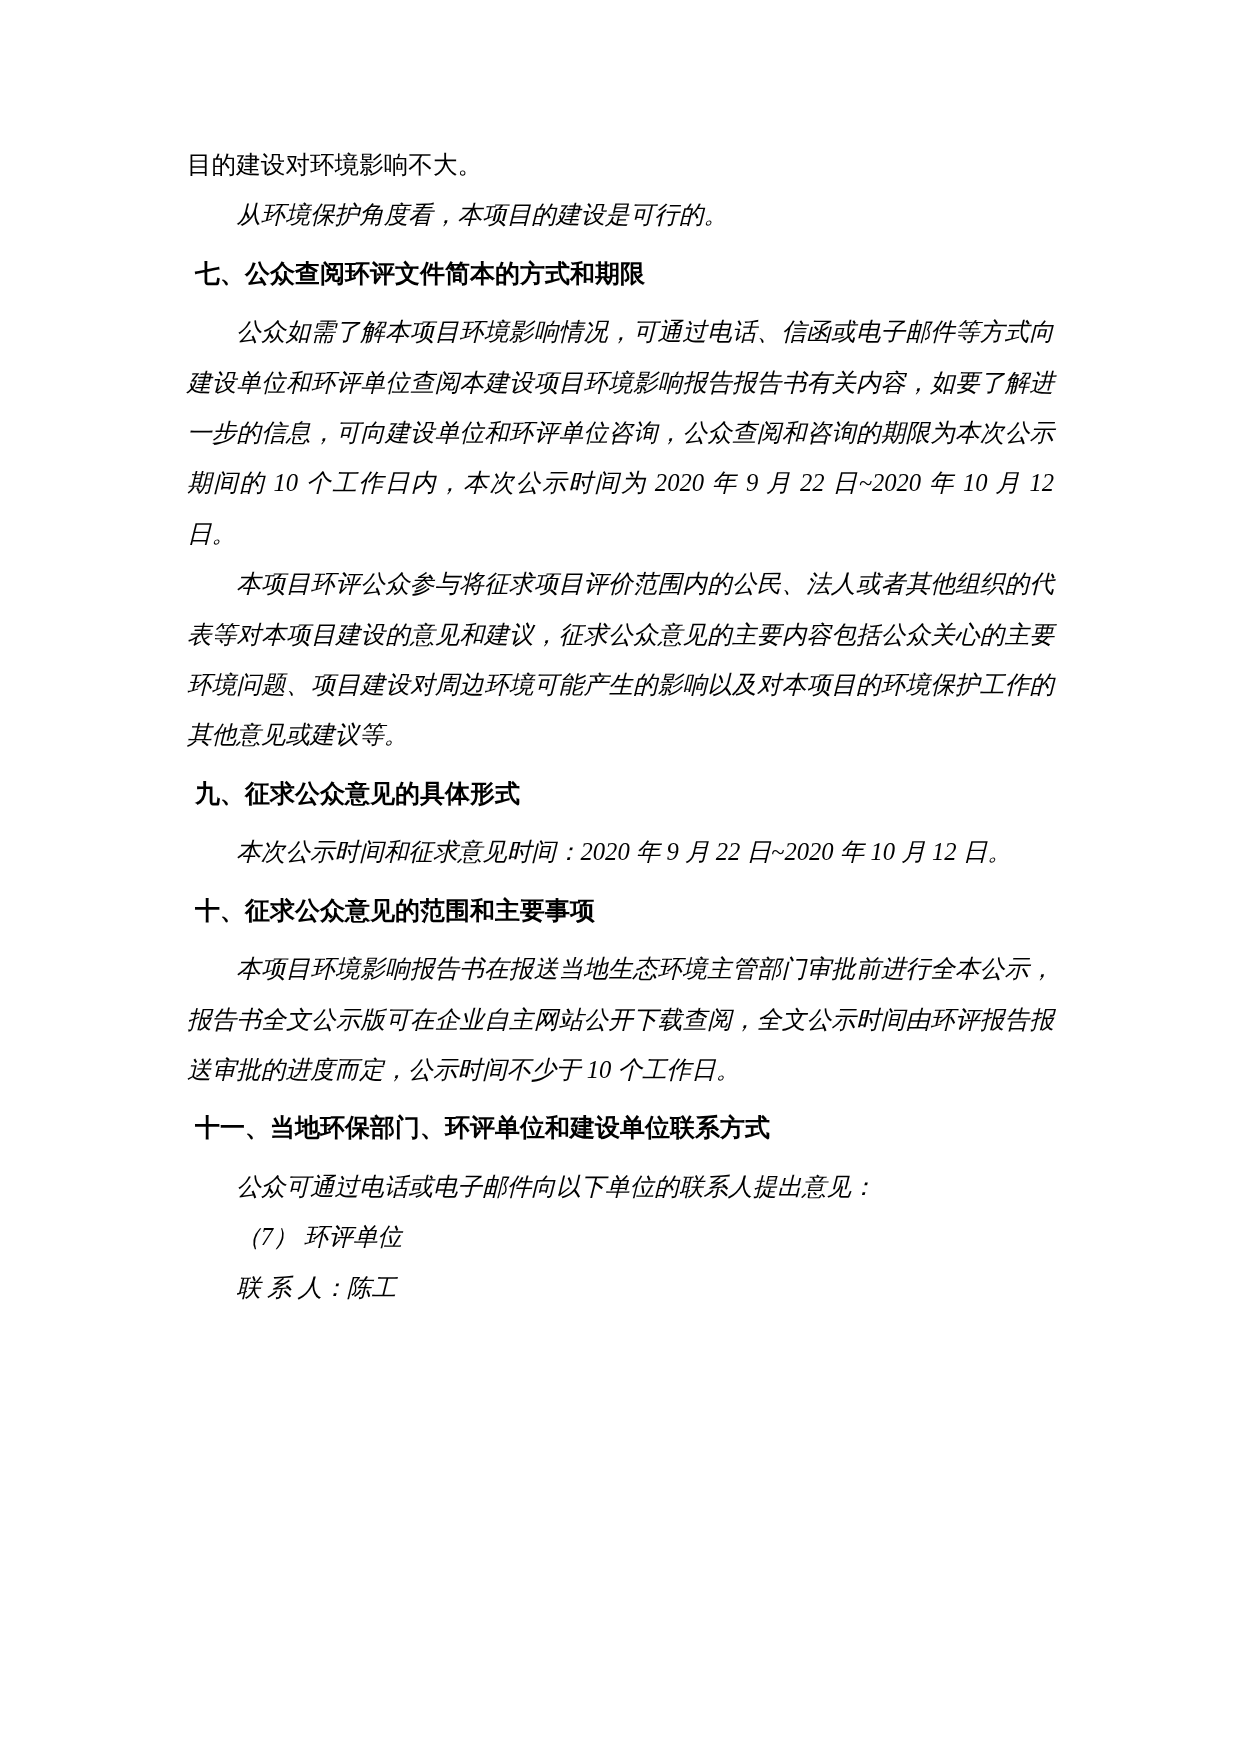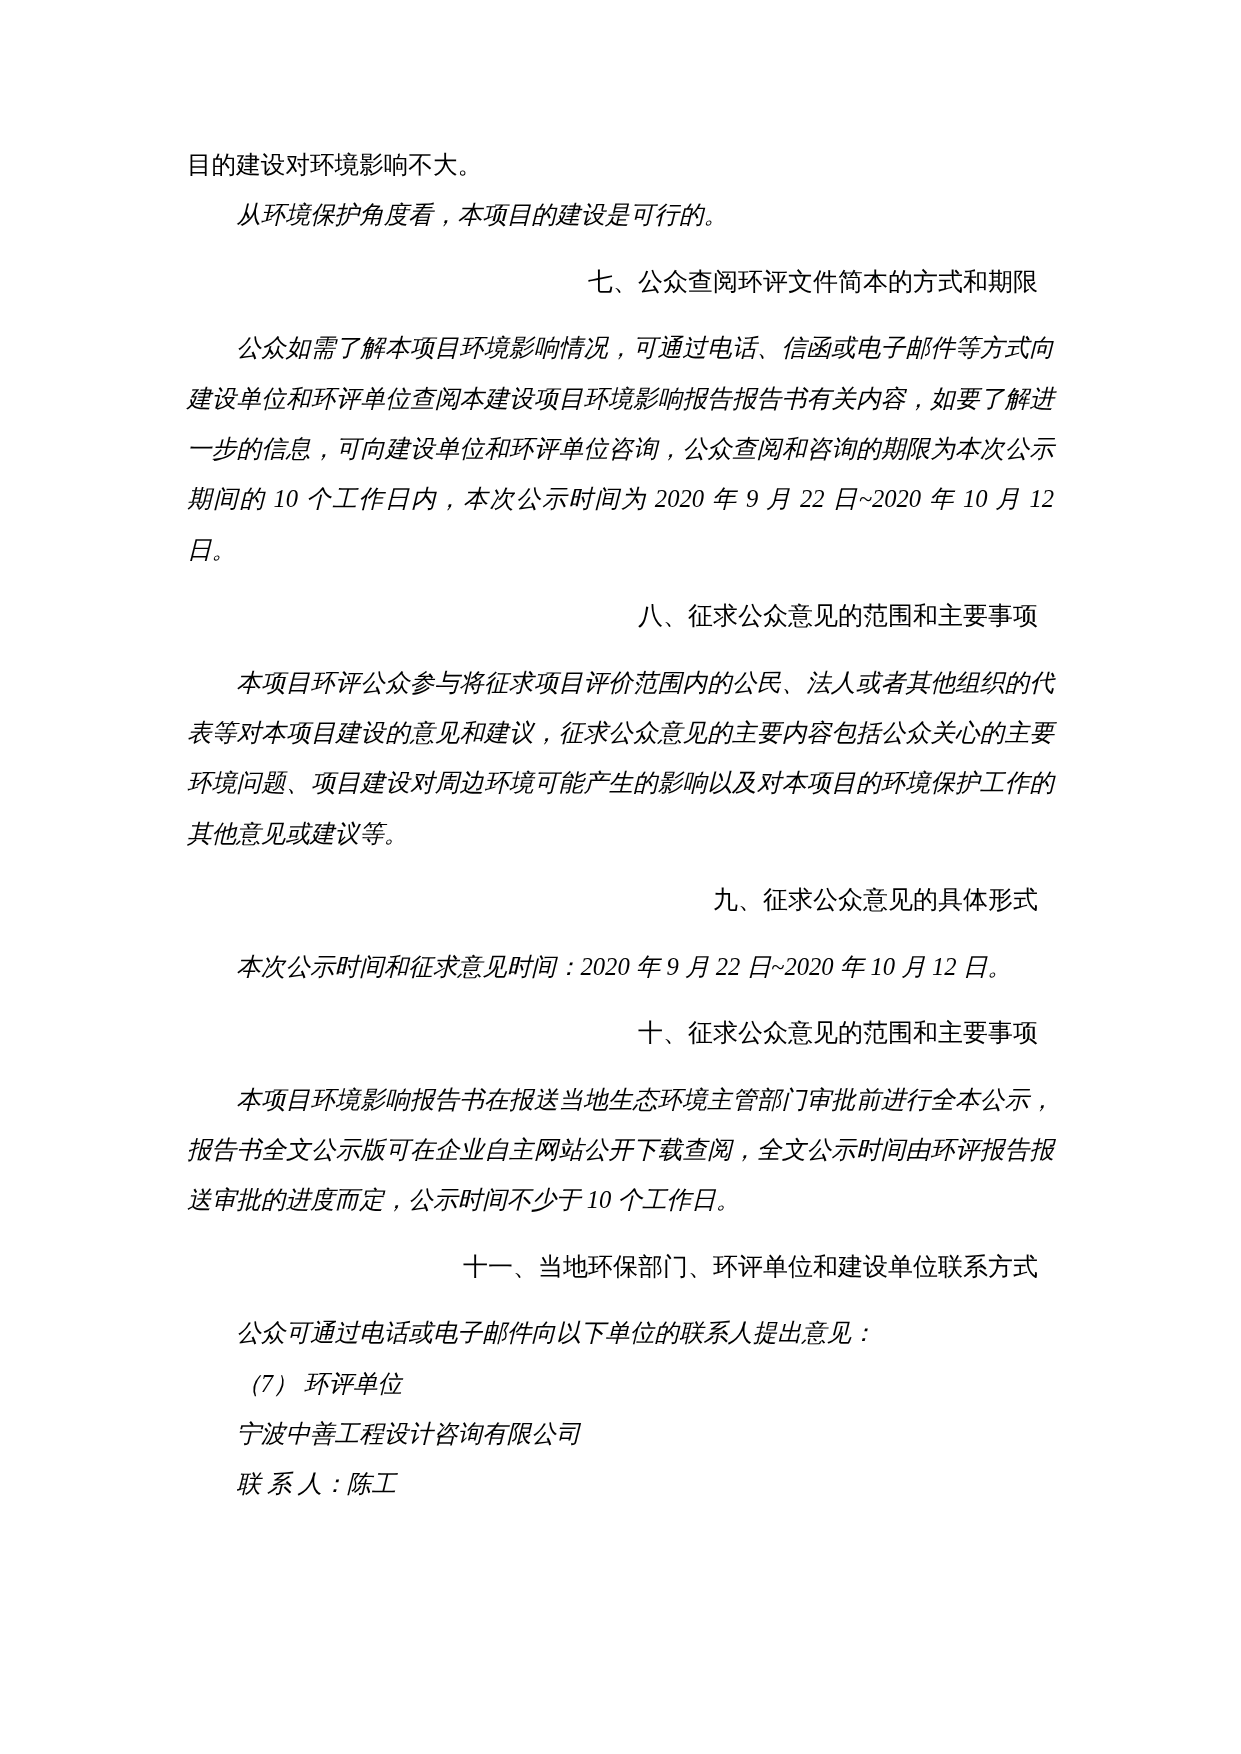--- a/index.html
+++ b/index.html
@@ -35,48 +35,46 @@
     line-height: 50.4px;
     text-align: justify;
     letter-spacing: 0;
     word-break: normal;
   }
   .para.indent {
     text-indent: 2em;
     font-style: italic;
   }
   .heading {
-    margin: 16px;
+    margin: 8px;
     font-size: 25px;
     line-height: 50.4px;
-    font-weight: normal;
-    text-align: right;
+    font-weight: bold;
+    text-align: left;
   }
 </style>
 </head>
 <body>
 
 <div class="page">
   <div class="doc">
 
     <p class="para">目的建设对环境影响不大。</p>
     <p class="para indent">从环境保护角度看，本项目的建设是可行的。</p>
 
     <h2 class="heading">七、公众查阅环评文件简本的方式和期限</h2>
     <p class="para indent">公众如需了解本项目环境影响情况，可通过电话、信函或电子邮件等方式向建设单位和环评单位查阅本建设项目环境影响报告报告书有关内容，如要了解进一步的信息，可向建设单位和环评单位咨询，公众查阅和咨询的期限为本次公示期间的 10 个工作日内，本次公示时间为 2020 年 9 月 22 日~2020 年 10 月 12 日。</p>
 
-    <h2 class="heading">八、征求公众意见的范围和主要事项</h2>
     <p class="para indent">本项目环评公众参与将征求项目评价范围内的公民、法人或者其他组织的代表等对本项目建设的意见和建议，征求公众意见的主要内容包括公众关心的主要环境问题、项目建设对周边环境可能产生的影响以及对本项目的环境保护工作的其他意见或建议等。</p>
 
     <h2 class="heading">九、征求公众意见的具体形式</h2>
     <p class="para indent">本次公示时间和征求意见时间：2020 年 9 月 22 日~2020 年 10 月 12 日。</p>
 
     <h2 class="heading">十、征求公众意见的范围和主要事项</h2>
     <p class="para indent">本项目环境影响报告书在报送当地生态环境主管部门审批前进行全本公示，报告书全文公示版可在企业自主网站公开下载查阅，全文公示时间由环评报告报送审批的进度而定，公示时间不少于 10 个工作日。</p>
 
     <h2 class="heading">十一、当地环保部门、环评单位和建设单位联系方式</h2>
     <p class="para indent">公众可通过电话或电子邮件向以下单位的联系人提出意见：</p>
     <p class="para indent">（7） 环评单位</p>
-    <p class="para indent">宁波中善工程设计咨询有限公司</p>
     <p class="para indent">联 系 人：陈工</p>
 
   </div>
 </div>
 
 </body></html>

